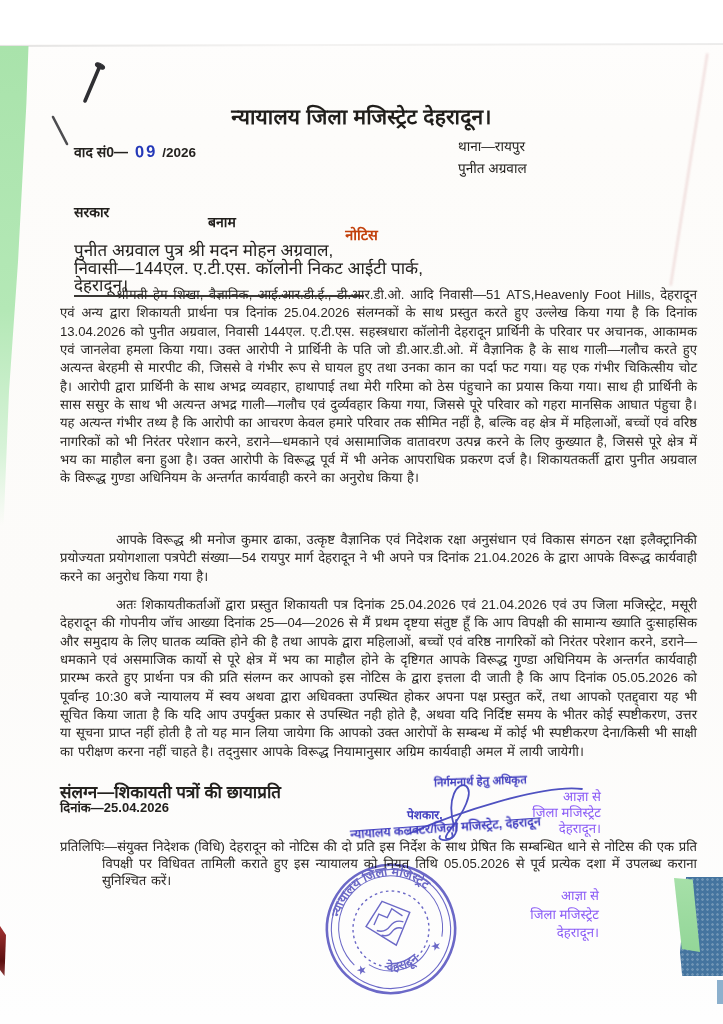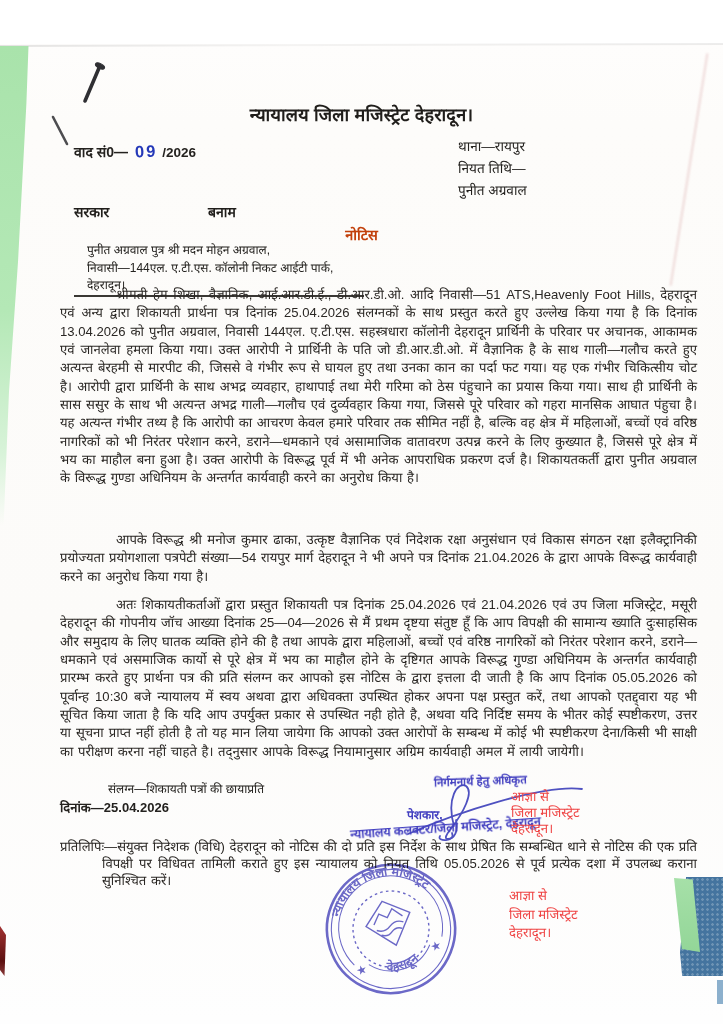--- a/index.html
+++ b/index.html
@@ -46,50 +46,50 @@
   }
   .corner-green-paper{
     position:absolute;left:674px;top:878px;width:26px;height:74px;
     background:linear-gradient(180deg,#a6e0a8,#93d698);
     clip-path:polygon(0 0,72% 2%,100% 100%,30% 96%);
   }
   .abs{position:absolute;}
   .hindi{font-family:"Liberation Sans","DejaVu Sans",sans-serif;}
   .court-title{
     left:0;top:102px;width:723px;text-align:center;
-    font-size:18px;font-weight:700;letter-spacing:.2px;color:#201e1b;
+    font-size:21px;font-weight:700;letter-spacing:.2px;color:#201e1b;
   }
   .case-row{left:74px;top:142px;font-size:14px;color:#24221f;}
   .case-label{font-weight:600;}
   .case-number{
     color:#2438b8;font-size:16.5px;font-weight:600;
     display:inline-block;transform:rotate(-3deg);margin:0 5px 0 7px;
     letter-spacing:2px;
   }
   .case-year{font-weight:700;font-size:13.5px;}
   .meta-right{left:458px;top:136px;width:250px;font-size:13.6px;line-height:22px;color:#24221f;}
   .parties{left:74px;top:202px;font-size:14px;font-weight:700;color:#201e1b;font-family:Liberation Mono, monospace;}
-  .party-versus{position:absolute;left:134px;top:0;}
+  .party-versus{position:absolute;left:134px;top:10px;}
   .notice-heading{left:0;top:224px;width:723px;text-align:center;font-size:14.5px;font-weight:700;color:#c2410c;}
-  .addressee{left:87px;top:242px;width:420px;font-size:12px;line-height:17.6px;color:#24221f;}
+  .addressee{left:74px;top:242px;width:420px;font-size:17px;line-height:17.6px;color:#24221f;}
   .separator-rule{left:74px;top:295px;width:290px;height:2px;background:#3a3834;}
   .bodypara{
     left:60px;width:637px;font-size:13.1px;line-height:18.35px;
     text-align:justify;text-indent:56px;word-spacing:1px;color:#2a2724;
   }
   .para1{top:286px;}
   .para2{top:531px;}
   .para3{top:596px;}
-  .enclosure-line{left:60px;top:780px;font-size:12px;font-weight:400;color:#24221f;margin-left:48px;}
+  .enclosure-line{left:60px;top:780px;font-size:17px;font-weight:700;color:#24221f;}
   .date-line{left:60px;top:798px;font-size:13px;font-weight:700;color:#24221f;}
   .stamp-text{color:#4340c0;font-weight:700;filter:blur(.3px);}
   .clerk-stamp-1{left:434px;top:773px;font-size:11.5px;transform:rotate(-2deg);}
   .clerk-stamp-2{left:407px;top:806px;font-size:12px;}
   .clerk-stamp-3{left:350px;top:819px;font-size:12.5px;transform:rotate(-4deg);}
-  .by-order{width:90px;text-align:left;font-size:13.2px;color:#ef4444;}
+  .by-order{width:90px;text-align:right;font-size:13.2px;color:#8b5cf6;}
   .by-order-1{left:511px;top:789px;line-height:15.8px;}
   .by-order-2{left:509px;top:887px;line-height:18.5px;}
   .copy-to{
     left:60px;top:838px;width:637px;font-size:13.1px;line-height:17.2px;
     text-align:justify;word-spacing:1px;color:#2a2724;
     padding-left:42px;text-indent:-42px;box-sizing:border-box;
   }
   .seal-wrap{left:318px;top:856px;width:146px;height:146px;opacity:.82;mix-blend-mode:multiply;pointer-events:none;}
   .sig-wrap{left:396px;top:776px;width:190px;height:66px;pointer-events:none;}
   .pins-wrap{left:40px;top:55px;width:86px;height:100px;}
@@ -115,21 +115,20 @@
 </svg>
 
 <div class="abs hindi court-title">न्यायालय जिला मजिस्ट्रेट देहरादून।</div>
 
 <div class="abs hindi case-row">
   <span class="case-label">वाद सं0—</span><span class="case-number">09</span><span class="case-year">/2026</span>
 </div>
 
 <div class="abs hindi meta-right">
   <div>थाना—रायपुर</div>
-  <div>नियत तिथि—</div>
   <div>पुनीत अग्रवाल</div>
 </div>
 
 <div class="abs hindi parties">
   <span>सरकार</span>
   <span class="party-versus">बनाम</span>
 </div>
 
 <div class="abs hindi notice-heading">नोटिस</div>
 

